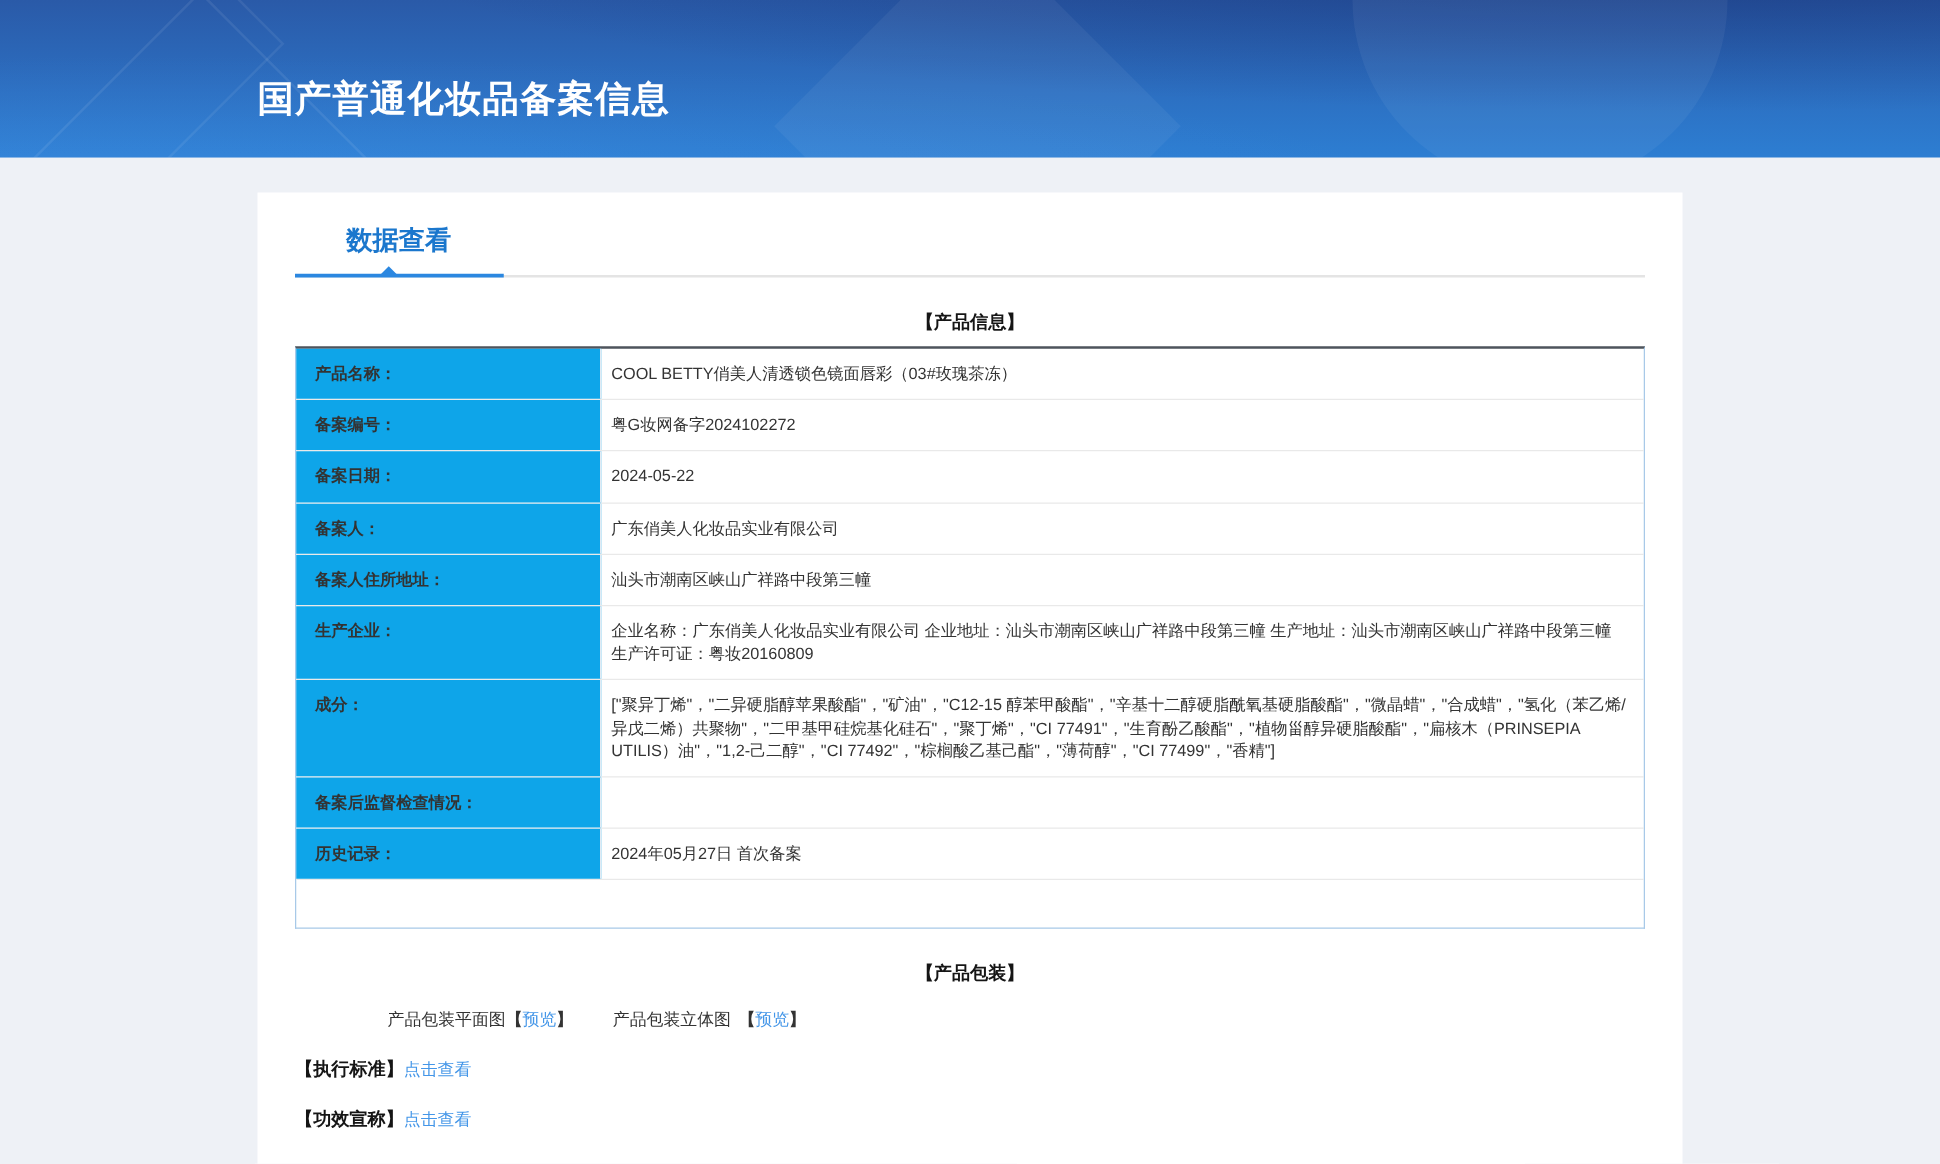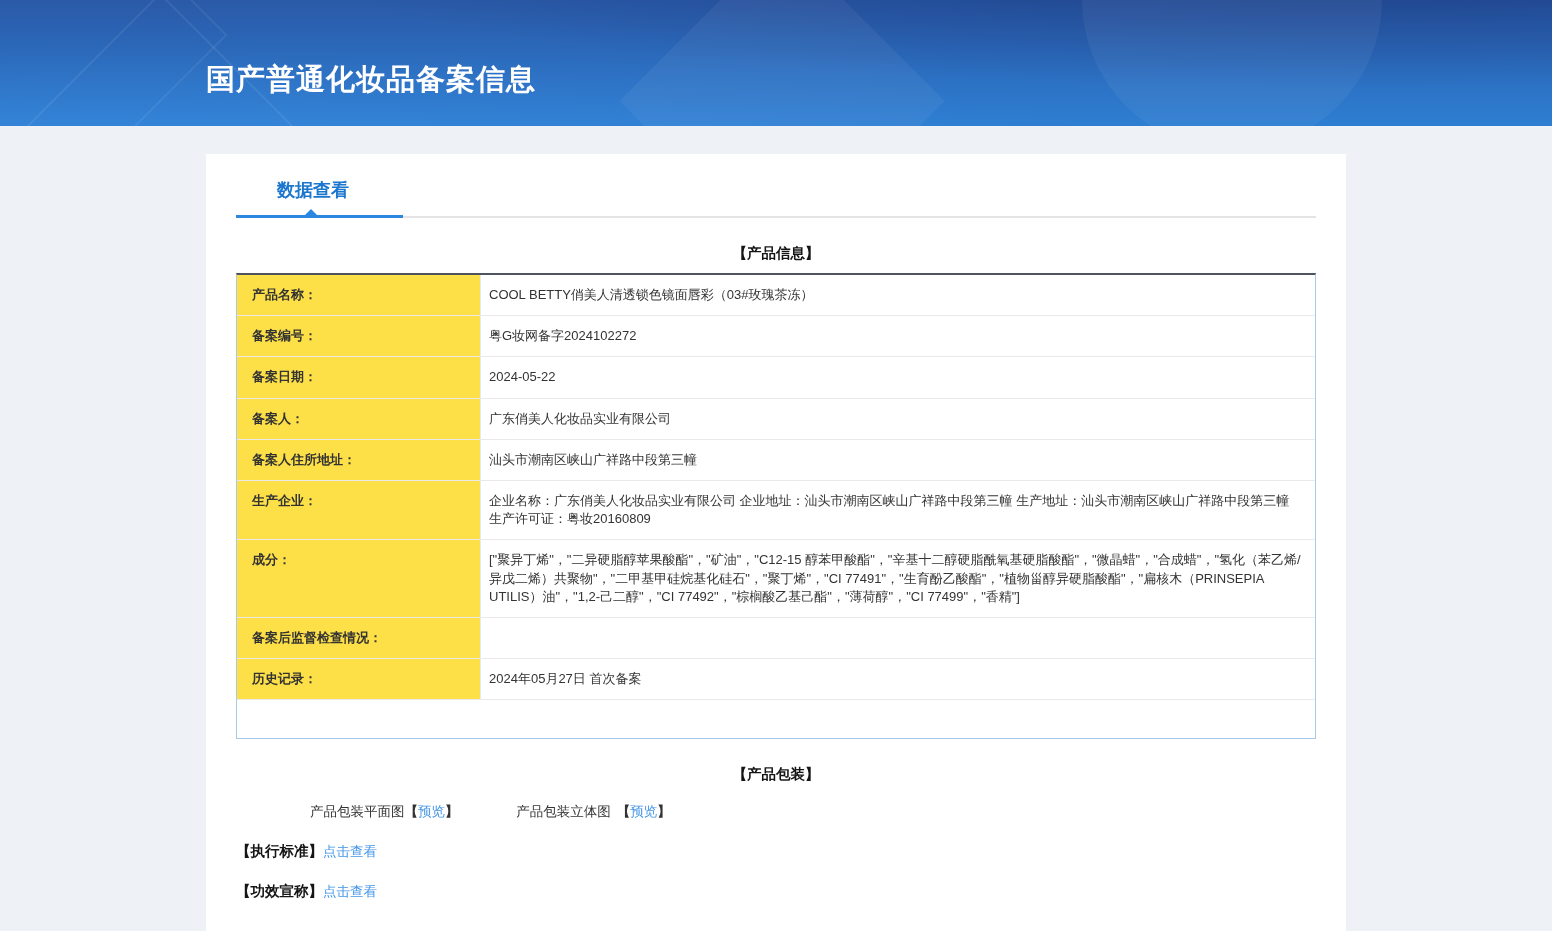--- a/index.html
+++ b/index.html
@@ -43,21 +43,21 @@
     min-height:677px;
     margin:28px auto 0;
     background:#ffffff;
     padding:24px 30px 40px;
   }
   
   .tabbar { position:relative; border-bottom:2px solid #e4e4e4; padding-bottom:14px; }
   .tab {
     display:inline-block;
     margin-left:41px;
-    font-size:18px;
+    font-size:21px;
     font-weight:bold;
     color:#1b77cd;
     cursor:pointer;
   }
   .tab-underline {
     position:absolute; left:0; bottom:-2px;
     width:167px; height:3px; background:#2b87e0;
   }
   .tab-underline .tri {
     position:absolute; left:68px; top:-6px;
@@ -71,35 +71,35 @@
   
   .info-table {
     margin-top:10px;
     border:1px solid #a8c9e8;
     border-top:2px solid #4e545c;
   }
   .info-row { display:flex; border-bottom:1px solid #e9e9e9; }
   .info-row:last-child { border-bottom:none; }
   .info-label {
     flex:none; width:244px;
-    background:#fde047;
+    background:#0ea5e9;
     border-right:1px solid #e2eaf2;
     padding:11px 10px 11px 15px;
     font-size:13px; font-weight:bold; color:#333;
   }
   .info-value {
     flex:1;
     padding:11px 14px 11px 8px;
     font-size:13px; line-height:1.4; color:#333;
     min-height:38px;
   }
   
   .pack-row { margin-top:19px; font-size:13.5px; color:#333; padding-left:74px; }
   .pack-group { display:inline-block; }
-  .pack-group + .pack-group { margin-left:54px;text-align:right; }
+  .pack-group + .pack-group { margin-left:28px;text-align:right; }
   .bracket { color:#333; font-weight:bold; }
   .bracket.gapped { margin-left:6px; }
   a.link { color:#4496e8; text-decoration:none; cursor:pointer; }
   .inline-section { margin-top:21px; display:flex; align-items:center; }
   .inline-section .section-title-inline { font-size:14.5px; font-weight:bold; color:#151515; }
   .inline-section a.link { font-size:13.5px; }
 </style>
 </head>
 <body>
 

